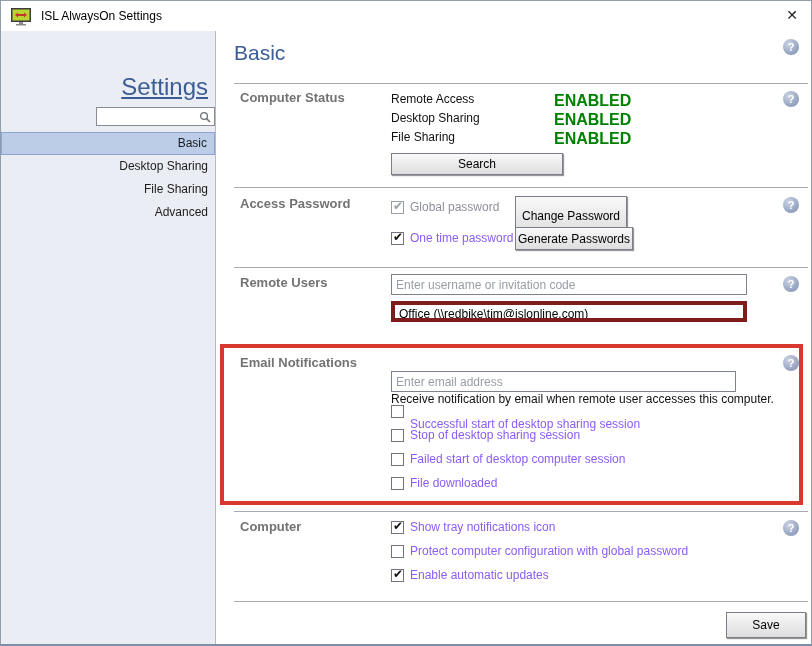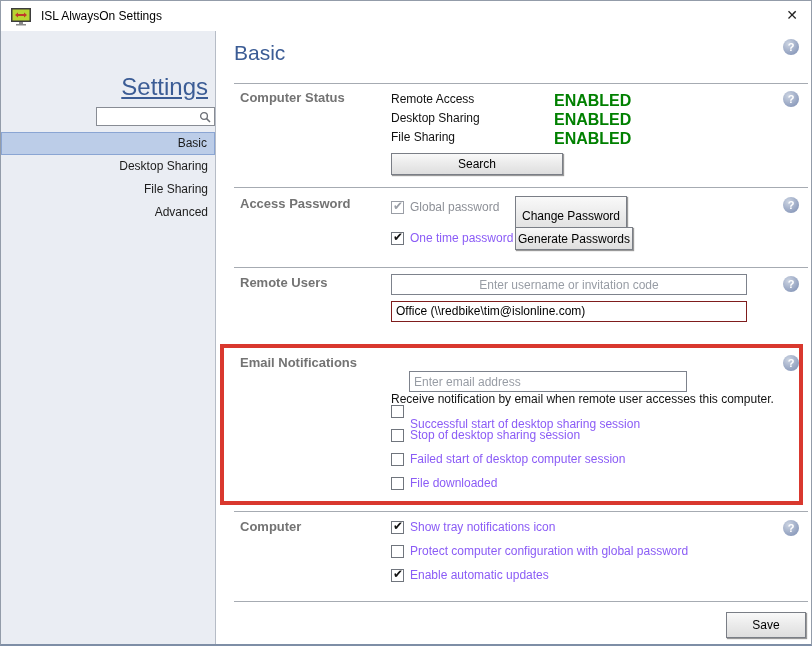--- a/index.html
+++ b/index.html
@@ -35,21 +35,21 @@
   .help { position:absolute; left:782px; width:16px; height:16px; border-radius:50%;
           background:radial-gradient(circle at 35% 30%, #ccd4e2, #91a0bf 70%, #7e8fb2);
           color:#fff; font-size:11px; font-weight:bold; text-align:center; line-height:16px; cursor:pointer; }
   .btn { position:absolute; display:flex; align-items:center; justify-content:center;
          font-size:12px; color:#000; font-family:inherit;
          background:linear-gradient(180deg,#f9f9f9 0%,#ececec 45%,#dedede 100%);
          border:1px solid #7a7e86; box-shadow:1px 1px 1px rgba(0,0,0,.4); cursor:pointer; }
   .tinput { position:absolute; height:21px; border:1px solid #7d828c; background:#fff;
             font-size:12px; padding:0 4px; color:#111; font-family:inherit; outline:0; }
   .tinput::placeholder { color:#989da5; }
-  .user-entry { position:absolute; height:21px; line-height:19px; border:1px solid #7f1d1d;
+  .user-entry { position:absolute; height:21px; line-height:19px; border:4px solid #7f1d1d;
                 background:#fff; font-size:12px; padding:0 4px; color:#000; white-space:nowrap; overflow:hidden; }
   .status-name { position:absolute; left:390px; font-size:12px; color:#111; white-space:nowrap; }
   .status-val { position:absolute; left:553px; font-size:16px; font-weight:bold; color:#008000; }
   .desc { position:absolute; left:390px; font-size:12px; color:#111; white-space:nowrap;margin-top:40px; }
   .cb { position:absolute; left:390px; width:13px; height:13px; background:#fff; border:1px solid #70757d; cursor:pointer; }
   .cb.checked::after { content:"\2714"; position:absolute; left:1px; top:-3px; font-size:12px; color:#111; }
   .cb.disabled { border-color:#9a9ea6; }
   .cb.disabled::after { color:#9a9ea6; }
   .cb-label { position:absolute; left:409px; font-size:12px; color:#8b5cf6; white-space:nowrap; cursor:default; }
   .cb-label.disabled { color:#8d9097; }
@@ -109,28 +109,28 @@
   <div class="cb checked disabled" style="top:200px"></div>
   <span class="cb-label checked disabled" style="top:199px">Global password</span>
   <button class="btn" style="left:514px; top:195px; width:112px; height:39px">Change Password</button>
   <div class="cb checked" style="top:231px"></div>
   <span class="cb-label checked" style="top:230px">One time password</span>
   <button class="btn" style="left:514px; top:226px; width:118px; height:23px">Generate Passwords</button>
   <div class="help" style="top:196px">?</div>
   <div class="sep" style="top:266px"></div>
 
   <div class="sec-label" style="top:274px">Remote Users</div>
-  <input class="tinput" style="left: 390px; top: 273px; width: 356px; text-align: center;" placeholder="Enter username or invitation code">
+  <input class="tinput" style="left: 390px; top: 273px; width: 356px;" placeholder="Enter username or invitation code">
   <div class="user-entry" style="left:390px; top:300px; width:356px">Office (\\redbike\tim@islonline.com)</div>
   <div class="help" style="top:275px">?</div>
 
   <div class="redbox"></div>
   <div class="sec-label" style="top:354px">Email Notifications</div>
   <div class="desc" style="top:351px">Receive notification by email when remote user accesses this computer.</div>
-  <input class="tinput" style="left: 390px; top: 370px; width: 278px; margin-left: 18px;" placeholder="Enter email address">
+  <input class="tinput" style="left: 390px; top: 370px; width: 345px;" placeholder="Enter email address">
   <div class="cb" style="top:404px"></div>
   <span class="cb-label" style="top:416px">Successful start of desktop sharing session</span>
   <div class="cb" style="top:428px"></div>
   <span class="cb-label" style="top:427px">Stop of desktop sharing session</span>
   <div class="cb" style="top:452px"></div>
   <span class="cb-label" style="top:451px">Failed start of desktop computer session</span>
   <div class="cb" style="top:476px"></div>
   <span class="cb-label" style="top:475px">File downloaded</span>
   <div class="help" style="top:354px">?</div>
   <div class="sep" style="top:510px"></div>

